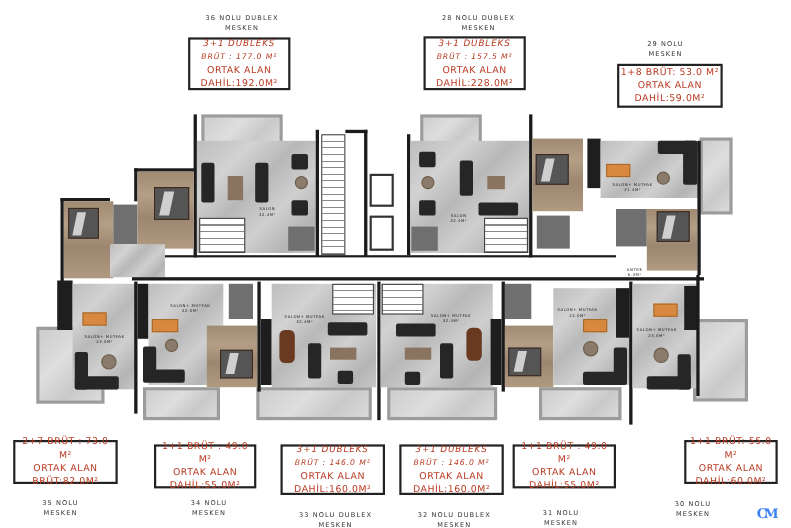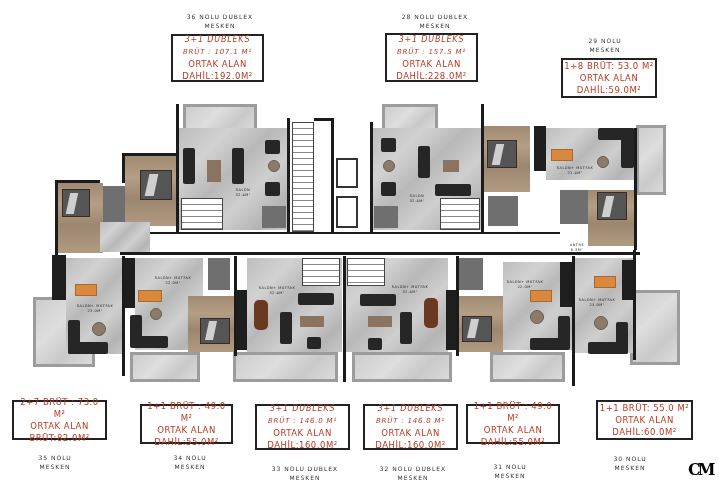--- a/index.html
+++ b/index.html
@@ -25,32 +25,32 @@
   .sofa { position: absolute; background: #262626; border-radius: 2px; }
   .table { position: absolute; background: #8a7460; }
   .dining { position: absolute; background: #d9893f; border: 1px solid #a86a2c; }
   .round { position: absolute; border-radius: 50%; background: #8b7b6a; border: 1px solid #6b5b4a; }
   .stairs { position: absolute; background: repeating-linear-gradient(180deg, #fff 0 5px, #888 5px 6px); border: 1px solid #444; }
   .bath { position: absolute; background: #6f6f6f; }
   .lift { position: absolute; background: #fff; border: 2px solid #333; }
   .roomlabel { position: absolute; font-size: 3.5px; color: #222; letter-spacing: 0.5px; text-align: center; line-height: 5px; }
 
   .watermark { position: absolute; left: 300px; top: 222px; font-size: 38px; color: rgba(200,200,200,0.55); letter-spacing: 1px; font-family: "Liberation Sans", sans-serif; }
-  .logo { position: absolute; left: 688px; top: 460px; font-size: 16px; font-weight: bold; color: #000000; font-family: "DejaVu Serif", serif; letter-spacing: -3px; }
+  .logo { position: absolute; left: 688px; top: 460px; font-size: 12px; font-weight: bold; color: #3b82f6; font-family: "DejaVu Serif", serif; letter-spacing: -3px; }
 </style>
 </head>
 <body>
 
 <div class="caption" style="left:170px;top:12px;width:100px;">
   <div>36 NOLU DUBLEX</div>
   <div>MESKEN</div>
 </div>
 <div class="areabox" style="left:171px;top:34px;width:93px;height:48px;">
   <div class="sm" style="font-size:8px;">3+1 DUBLEKS</div>
-  <div class="sm" style="font-size:7px;">BRÜT : 107.1 M²</div>
+  <div class="sm" style="font-size:7px;">BRÜT : 177.0 M²</div>
   <div>ORTAK ALAN</div>
   <div>DAHİL:192.0M²</div>
 </div>
 
 <div class="caption" style="left:385px;top:12px;width:100px;">
   <div>28 NOLU DUBLEX</div>
   <div>MESKEN</div>
 </div>
 <div class="areabox" style="left:385px;top:33px;width:93px;height:49px;">
   <div class="sm" style="font-size:8px;">3+1 DUBLEKS</div>
@@ -292,21 +292,21 @@
 <div class="areabox" style="left:466px;top:404px;width:94px;height:40px;">
   <div>1+1 BRÜT : 49.0 M²</div>
   <div>ORTAK ALAN</div>
   <div>DAHİL:55.0M²</div>
 </div>
 <div class="caption" style="left:480px;top:462px;width:60px;">
   <div>31 NOLU</div>
   <div>MESKEN</div>
 </div>
 
-<div class="areabox" style="left:596px;top:400px;width:97px;height:40px;">
+<div class="areabox" style="left:622px;top:400px;width:85px;height:40px;">
   <div>1+1 BRÜT: 55.0 M²</div>
   <div>ORTAK ALAN</div>
   <div>DAHİL:60.0M²</div>
 </div>
 <div class="caption" style="left:600px;top:454px;width:60px;">
   <div>30 NOLU</div>
   <div>MESKEN</div>
 </div>
 
 <div class="logo">CM</div>

